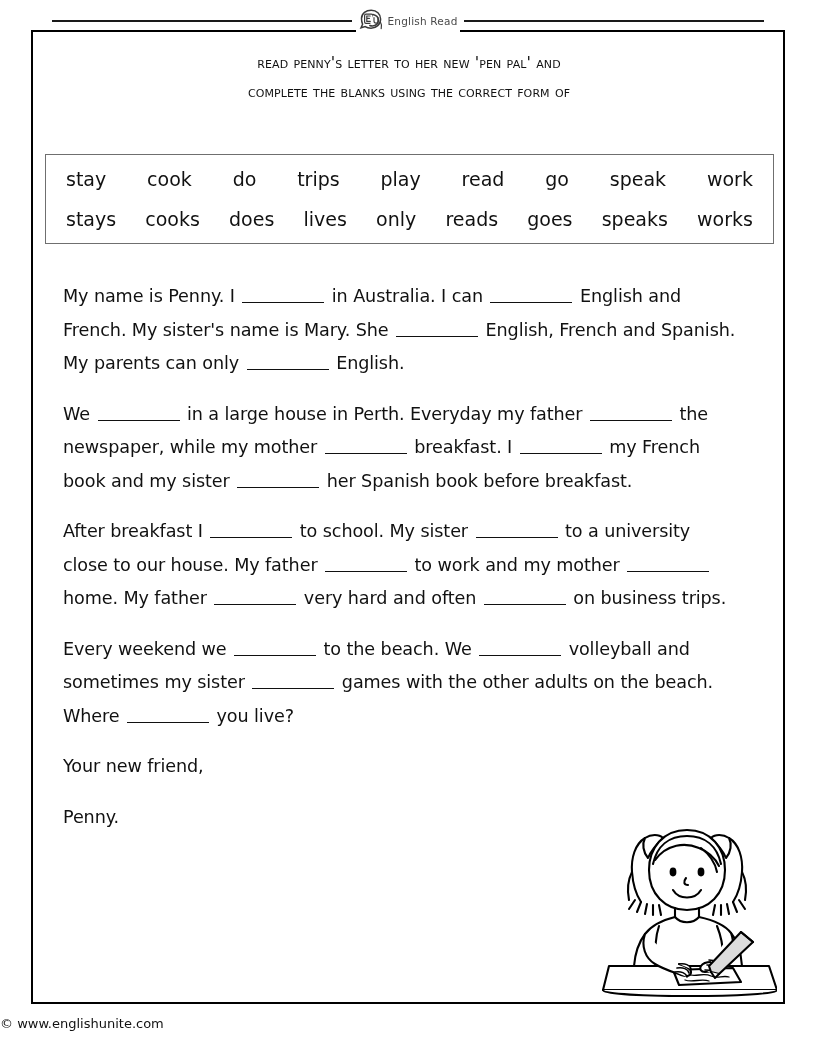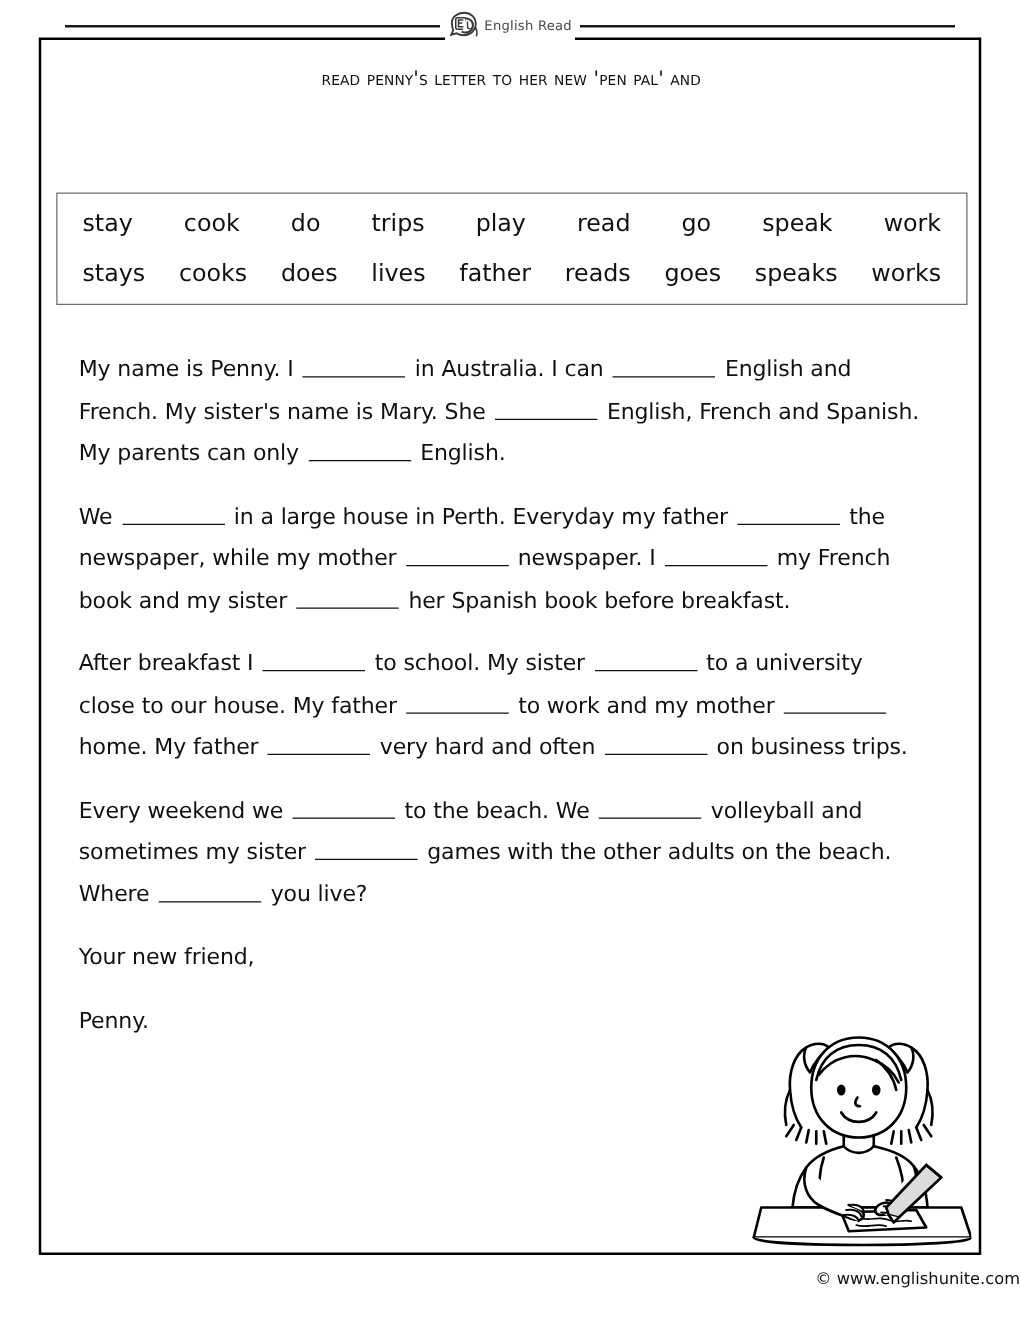--- a/index.html
+++ b/index.html
@@ -144,21 +144,21 @@
     height: 182px;
     pointer-events: none;
   }
 
   
   #footer-credit {
     position: absolute;
     left: 0;
     top: 1016px;
     width: 816px;
-    text-align: right;
+    text-align: left;
     font-family: "DejaVu Sans", sans-serif;
     font-size: 13px;
     color: #111111;
   }
 </style>
 </head>
 <body>
 
 <div id="header-strip">
   <div class="brand-rule left"></div>
@@ -183,40 +183,41 @@
     <span id="brand-name">English Read</span>
   </div>
 
   <div class="brand-rule right"></div>
 </div>
 
 <div id="page-frame">
 
   <div id="worksheet-title">
     <span class="tline">Read Penny's letter to her new 'pen pal' and</span>
+    <span class="tline">complete the blanks using the correct form of</span>
   </div>
 
   <div id="word-bank">
     <div class="word-row">
       <span class="word">stay</span>
       <span class="word">cook</span>
       <span class="word">do</span>
       <span class="word">trips</span>
       <span class="word">play</span>
       <span class="word">read</span>
       <span class="word">go</span>
       <span class="word">speak</span>
       <span class="word">work</span>
     </div>
     <div class="word-row">
       <span class="word">stays</span>
       <span class="word">cooks</span>
       <span class="word">does</span>
       <span class="word">lives</span>
-      <span class="word">father</span>
+      <span class="word">only</span>
       <span class="word">reads</span>
       <span class="word">goes</span>
       <span class="word">speaks</span>
       <span class="word">works</span>
     </div>
   </div>
 
   <div id="letter-body">
 
 
@@ -232,21 +233,21 @@
       <span>English.</span>
     </p>
 
     <p>
       <span>We</span>
       <span class="blank"></span>
       <span>in a large house in Perth. Everyday my father</span>
       <span class="blank"></span>
       <span>the newspaper, while my mother</span>
       <span class="blank"></span>
-      <span>newspaper. I</span>
+      <span>breakfast. I</span>
       <span class="blank"></span>
       <span>my French book and my sister</span>
       <span class="blank"></span>
       <span>her Spanish book before breakfast.</span>
     </p>
 
     <p>
       <span>After breakfast I</span>
       <span class="blank"></span>
       <span>to school. My sister</span>

